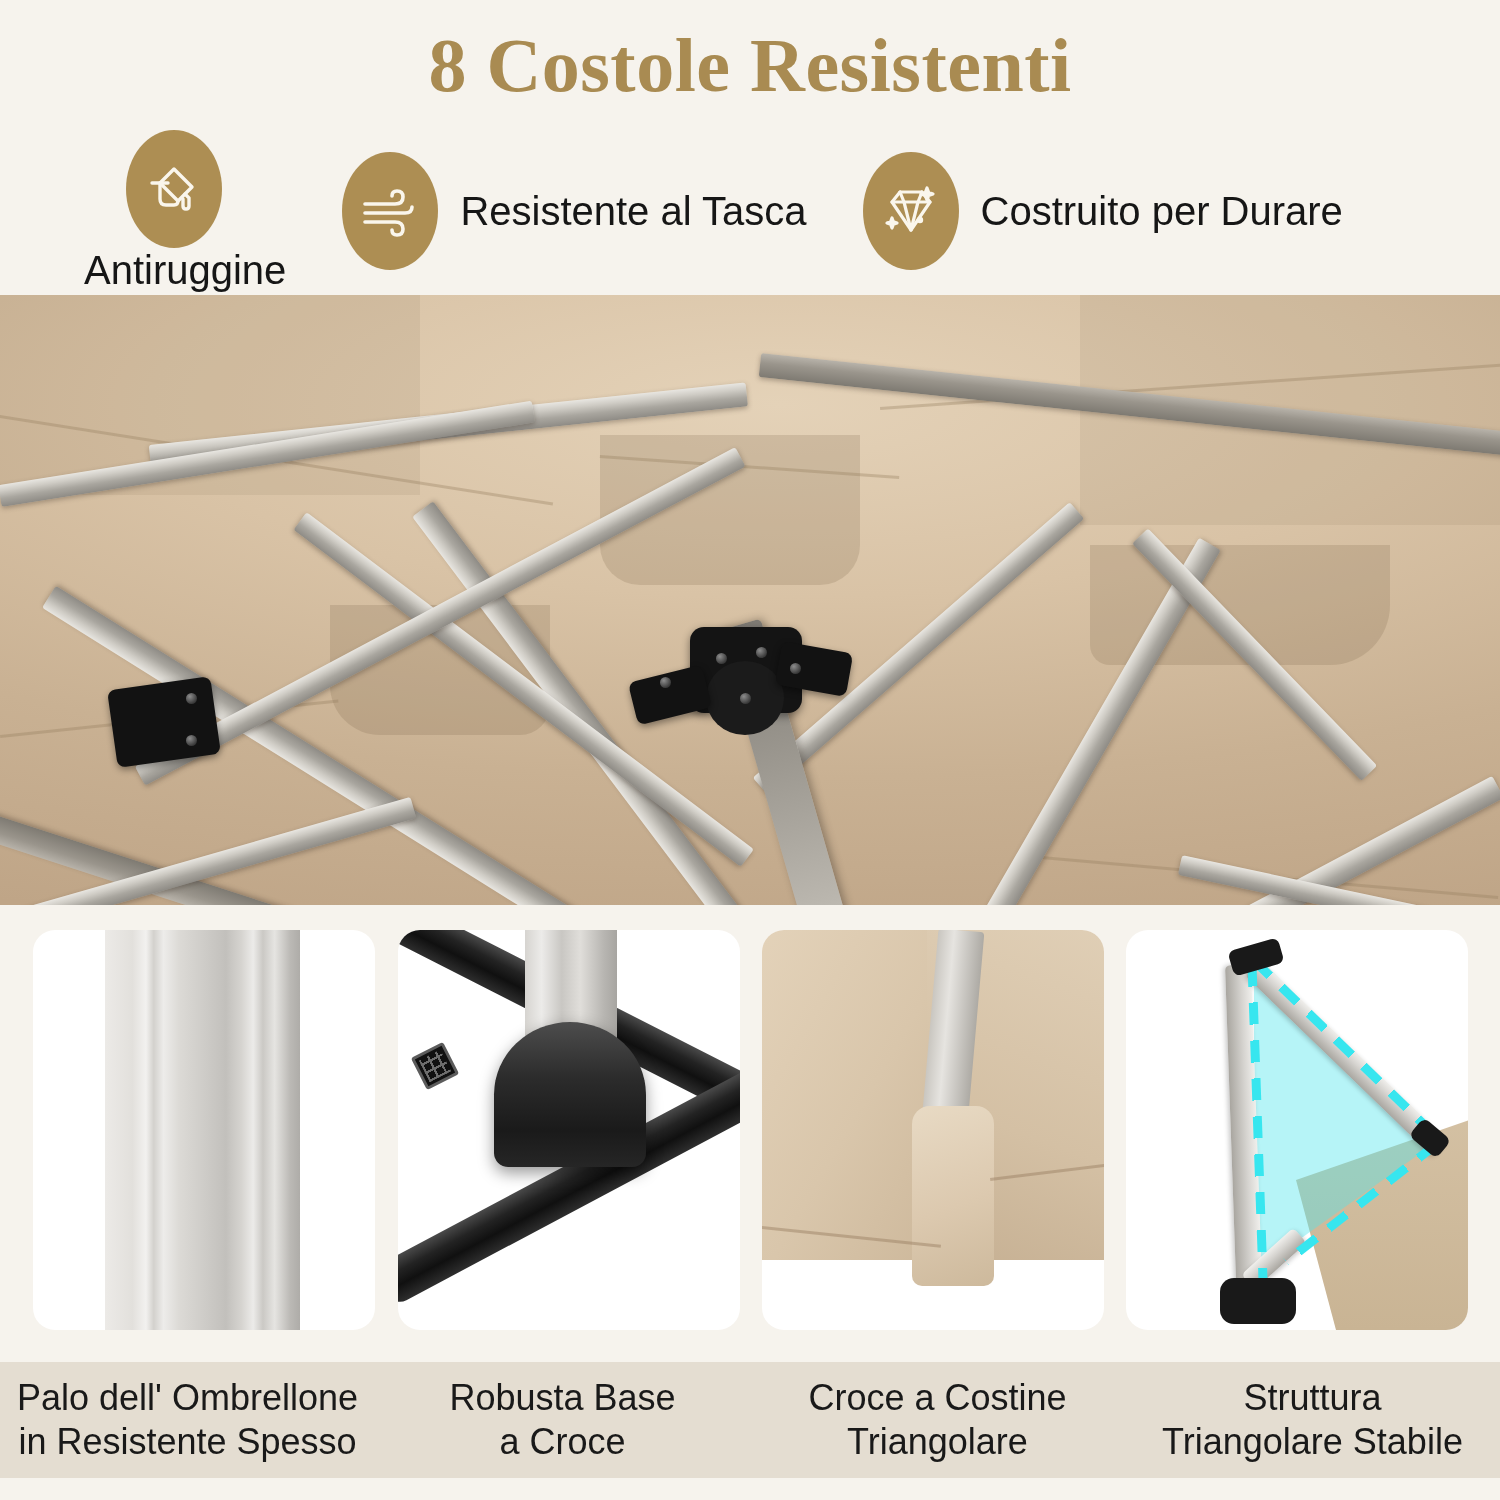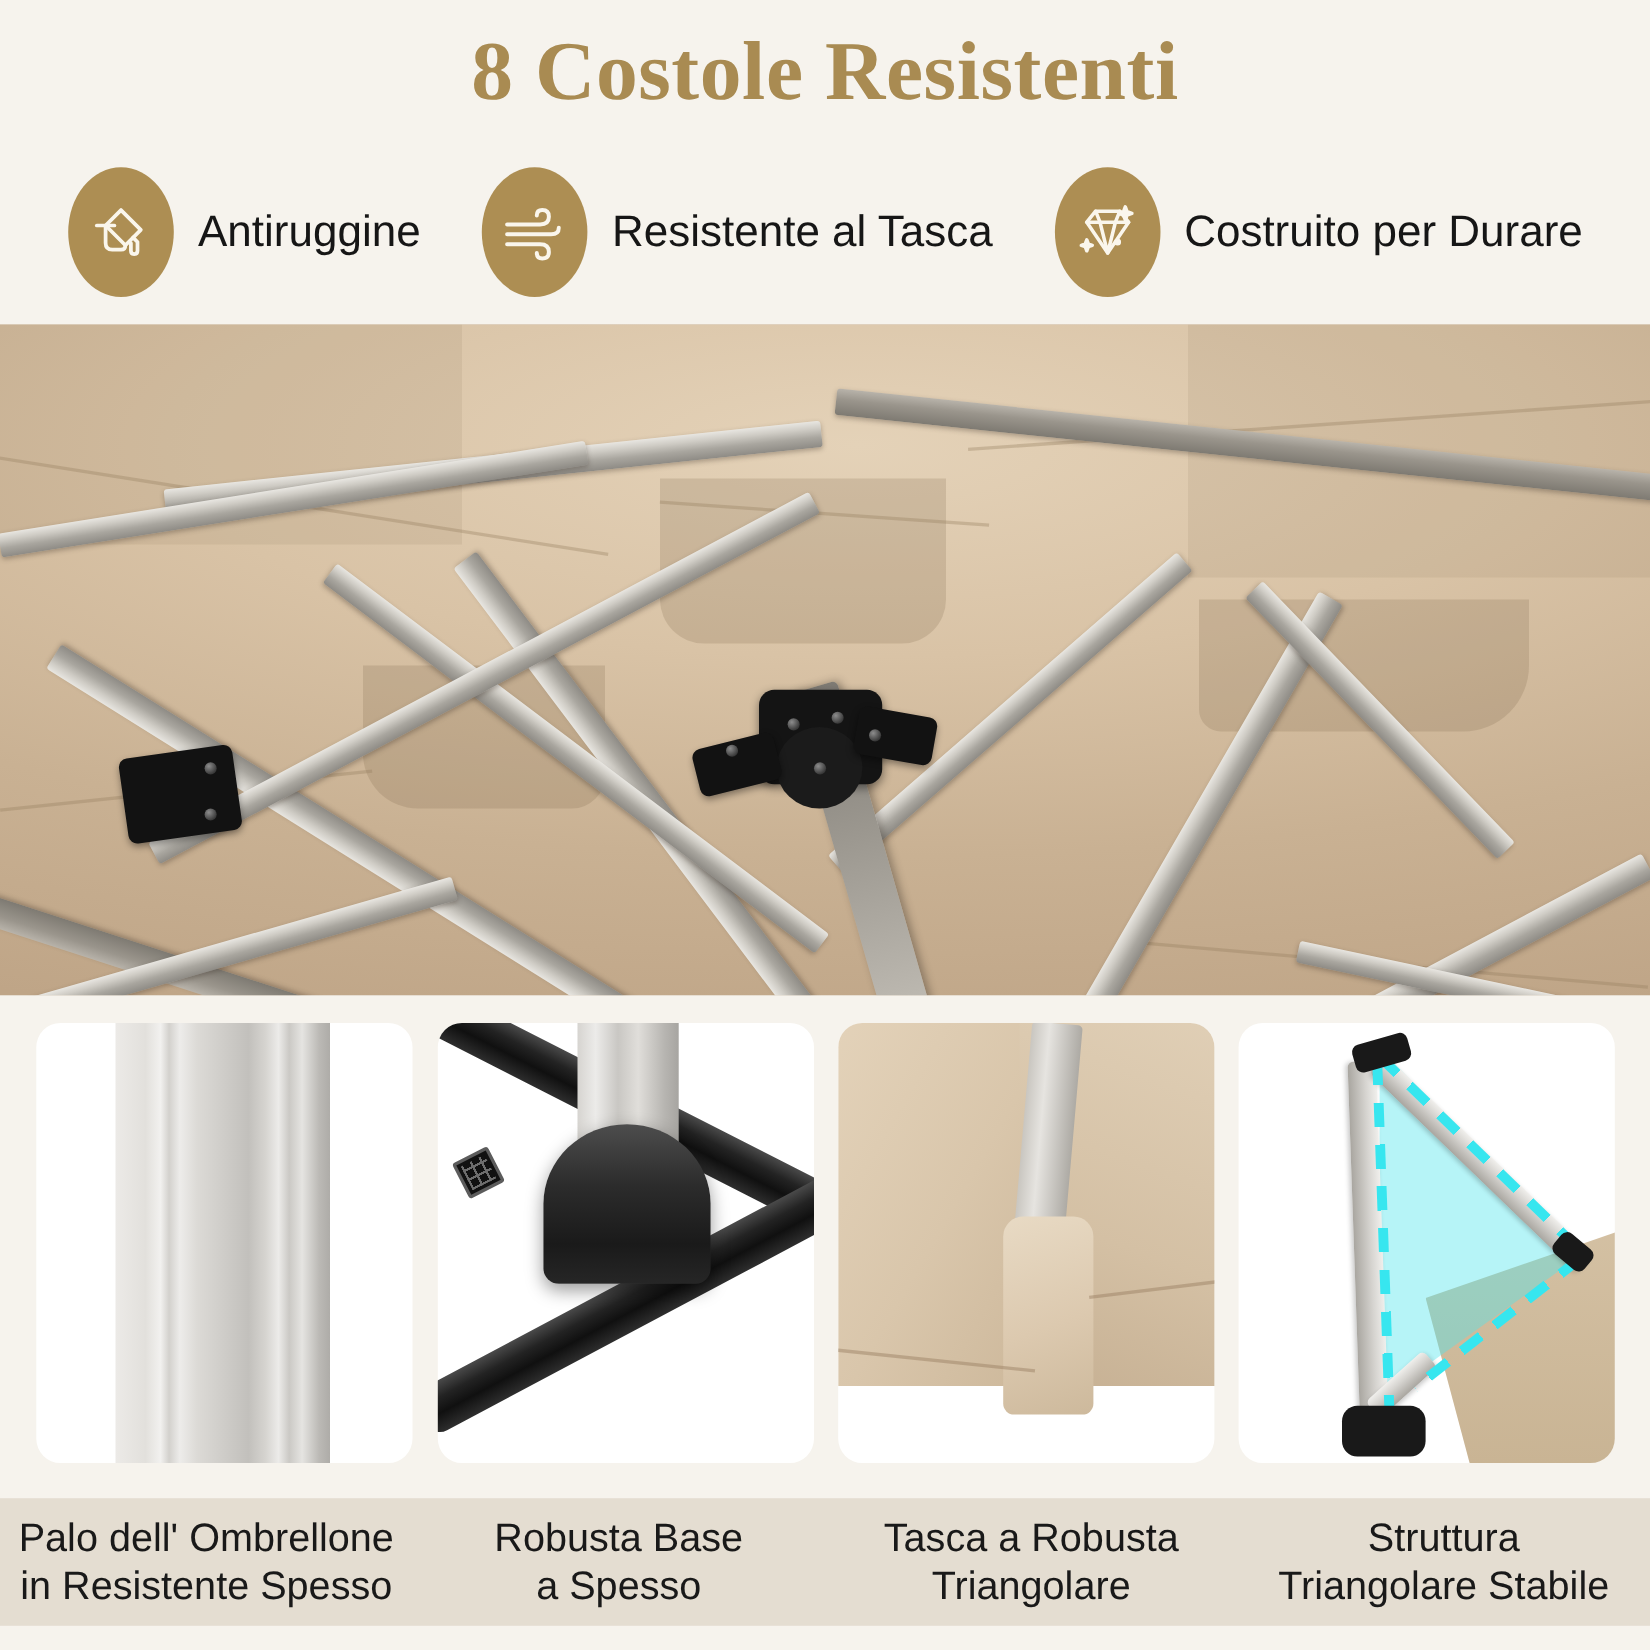--- a/index.html
+++ b/index.html
@@ -16,21 +16,21 @@
   .title {
     position:absolute; left:0; top:22px; width:1500px;
     text-align:center;
     font-family:"Liberation Serif", serif;
     font-size:76px; font-weight:700; letter-spacing:0.5px;
     color:#A98B52;
   }
   .features { position:absolute; left:0; top:152px; width:1500px; height:118px;
               display:flex; align-items:center; }
   .feature { display:flex; align-items:center; }
-  .feature.f1 { margin-left:62px; }
+  .feature.f1 { margin-left:62px;flex-direction:column; }
   .feature.f2 { margin-left:56px; }
   .feature.f3 { margin-left:56px; }
   .fIcon {
     width:96px; height:118px; border-radius:50%;
     background:#AD8E53; flex:0 0 auto;
     display:flex; align-items:center; justify-content:center;
   }
   .fLabel { margin-left:22px; font-size:40px; color:#161616; white-space:nowrap; }
 
   
@@ -282,26 +282,26 @@
   <div class="caps">
     <div class="cap">
       <span>
         <span>Palo dell' Ombrellone</span><br>
         <span>in Resistente Spesso</span>
       </span>
     </div>
     <div class="cap">
       <span>
         <span>Robusta Base</span><br>
-        <span>a Spesso</span>
+        <span>a Croce</span>
       </span>
     </div>
     <div class="cap">
       <span>
-        <span>Tasca a Robusta</span><br>
+        <span>Croce a Costine</span><br>
         <span>Triangolare</span>
       </span>
     </div>
     <div class="cap">
       <span>
         <span>Struttura</span><br>
         <span>Triangolare Stabile</span>
       </span>
     </div>
   </div>

